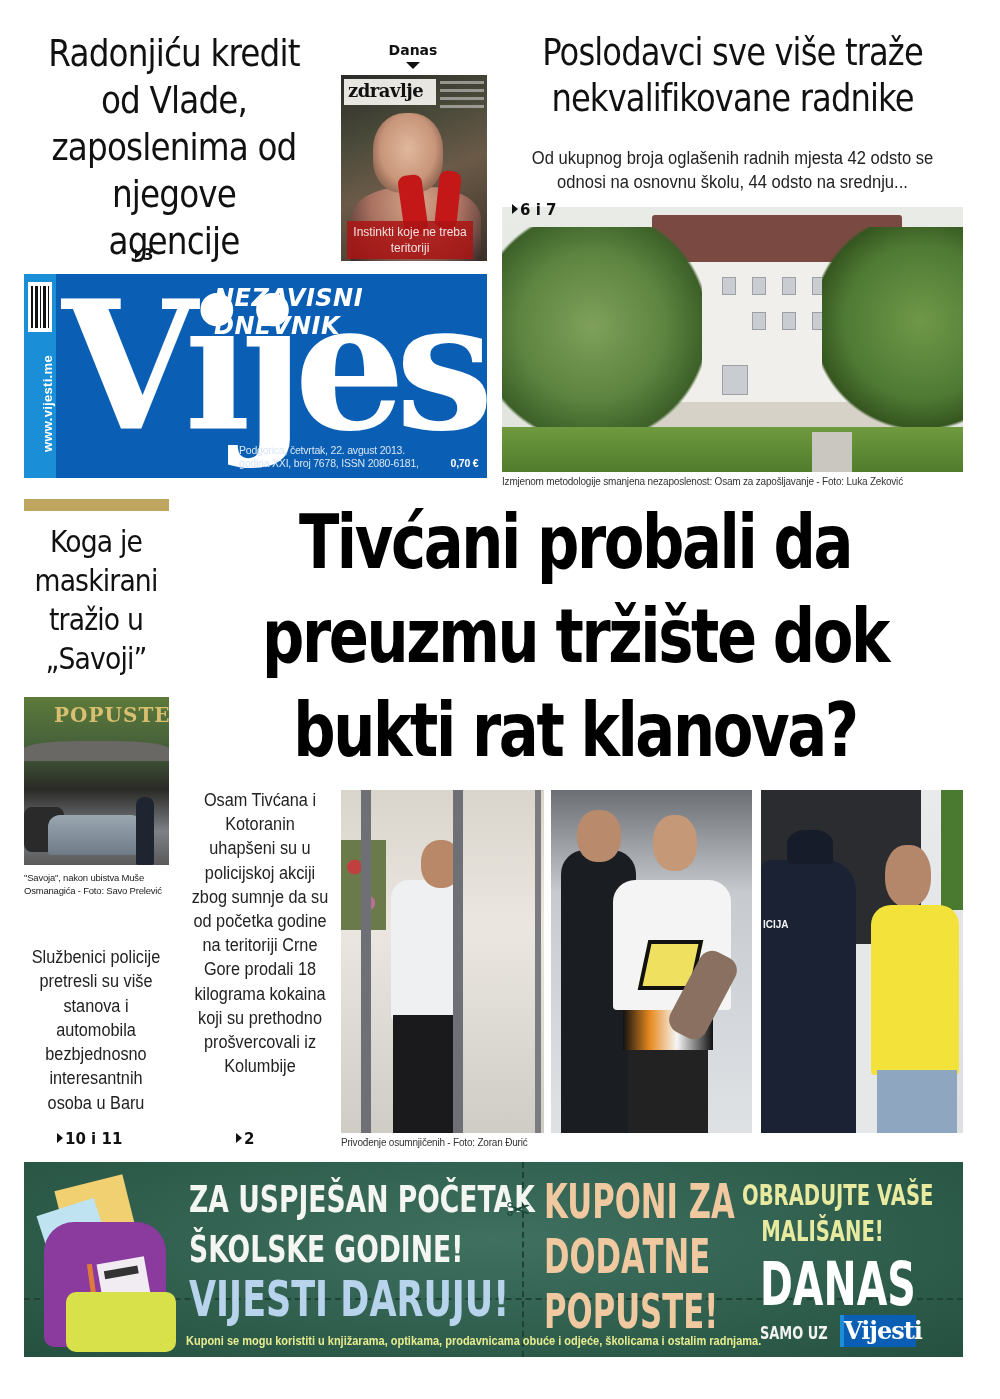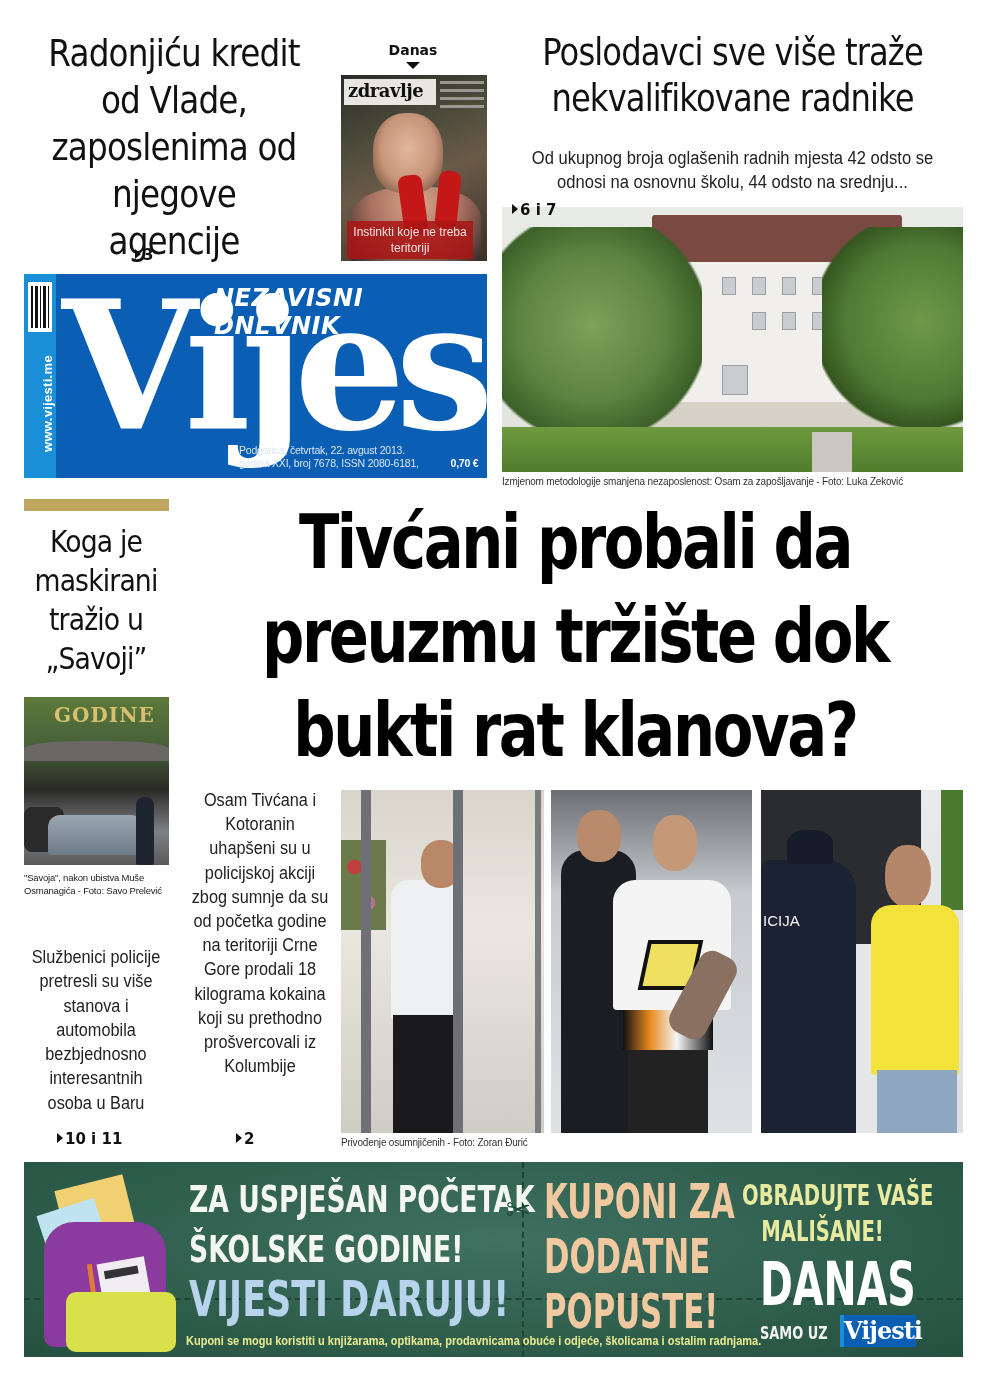--- a/index.html
+++ b/index.html
@@ -93,21 +93,21 @@
   .p2 .sus .shirt { position: absolute; left: 0; top: 0; width: 118px; height: 130px; background: #f4f4f4; border-radius: 22px 22px 4px 4px; }
   .p2 .sus .logo4 { position: absolute; left: 30px; top: 60px; width: 55px; height: 50px; background: #f0e060; border: 4px solid #111; transform: skewX(-12deg); }
   .p2 .sus .arm { position: absolute; left: 70px; top: 70px; width: 40px; height: 90px; background: #8a7060; border-radius: 14px; transform: rotate(28deg); }
   .p2 .sus .jacket { position: absolute; left: 10px; top: 130px; width: 90px; height: 40px; background: linear-gradient(90deg, #111 0, #e88a20 30%, #f5f5f5 60%, #111 100%); }
   .p2 .sus .legs { position: absolute; left: 15px; top: 165px; width: 80px; height: 90px; background: #222; }
 
   .p3 { left: 761px; top: 790px; width: 202px; height: 343px; overflow: hidden; background: linear-gradient(180deg, #e9eaec 0%, #dedfe2 100%); }
   .p3 .van { position: absolute; left: 0; top: 0; width: 160px; height: 343px; background: linear-gradient(180deg, #2a2c30 0 45%, #e6e7e9 45% 100%); }
   .p3 .cop { position: absolute; left: 0; top: 70px; width: 95px; height: 273px; background: #1b2233; border-radius: 10px 30px 0 0; }
   .p3 .cop .cap { position: absolute; left: 26px; top: -30px; width: 46px; height: 34px; background: #161c2a; border-radius: 40% 40% 10% 10%; }
-  .p3 .cop .txt { position: absolute; left: 2px; top: 52px; color: #f4f4f4; font-weight: 400; font-size: 15px; }
+  .p3 .cop .txt { position: absolute; left: 2px; top: 59px; color: #f4f4f4; font-weight: 700; font-size: 10px; }
   .p3 .yel { position: absolute; left: 110px; top: 115px; width: 88px; height: 170px; background: #f2e23a; border-radius: 20px 20px 4px 4px; }
   .p3 .yh { position: absolute; left: 124px; top: 55px; width: 46px; height: 62px; background: #b4866a; border-radius: 45%; }
   .p3 .jeans { position: absolute; left: 116px; top: 280px; width: 80px; height: 63px; background: #8fa6c0; }
   .p3 .tree { position: absolute; left: 180px; top: 0; width: 22px; height: 120px; background: #4a7a30; }
 
   .pcap { left: 341px; top: 1137px; width: 300px; font-size: 10px; color: #333; letter-spacing: -0.2px; }
 
   
   .ad { left: 24px; top: 1162px; width: 939px; height: 195px; overflow: hidden; background: radial-gradient(ellipse at 50% 40%, #3f7060 0%, #2f5e4d 60%, #25503f 100%); }
   .ad .dash-h { position: absolute; left: 0; top: 136px; width: 939px; border-top: 2px dashed #1e4234; }
@@ -195,21 +195,21 @@
   <div class="tag">NEZAVISNI DNEVNIK</div>
   <div class="meta">
     <div>Podgorica, četvrtak, 22. avgust 2013.</div>
     <div><span>godina XXI, broj 7678, ISSN 2080-6181,</span> <b>0,70 €</b></div>
   </div>
 </div>
 
 <div class="abs goldbar"></div>
 <div class="abs koga">Koga je maskirani tražio u „Savoji”</div>
 <div class="abs savoja">
-  <div class="sign">GODINE</div>
+  <div class="sign">POPUSTE</div>
   <div class="awn"></div>
   <div class="car2"></div>
   <div class="car"></div>
   <div class="cop"></div>
 </div>
 <div class="abs savcap">"Savoja", nakon ubistva Muše Osmanagića - Foto: Savo Prelević</div>
 <div class="abs sluz">Službenici policije pretresli su više stanova i automobila bezbjednosno interesantnih osoba u Baru</div>
 <div class="abs ref ref-1011">
   <span class="arr"></span><span>10 i 11</span>
 </div>

